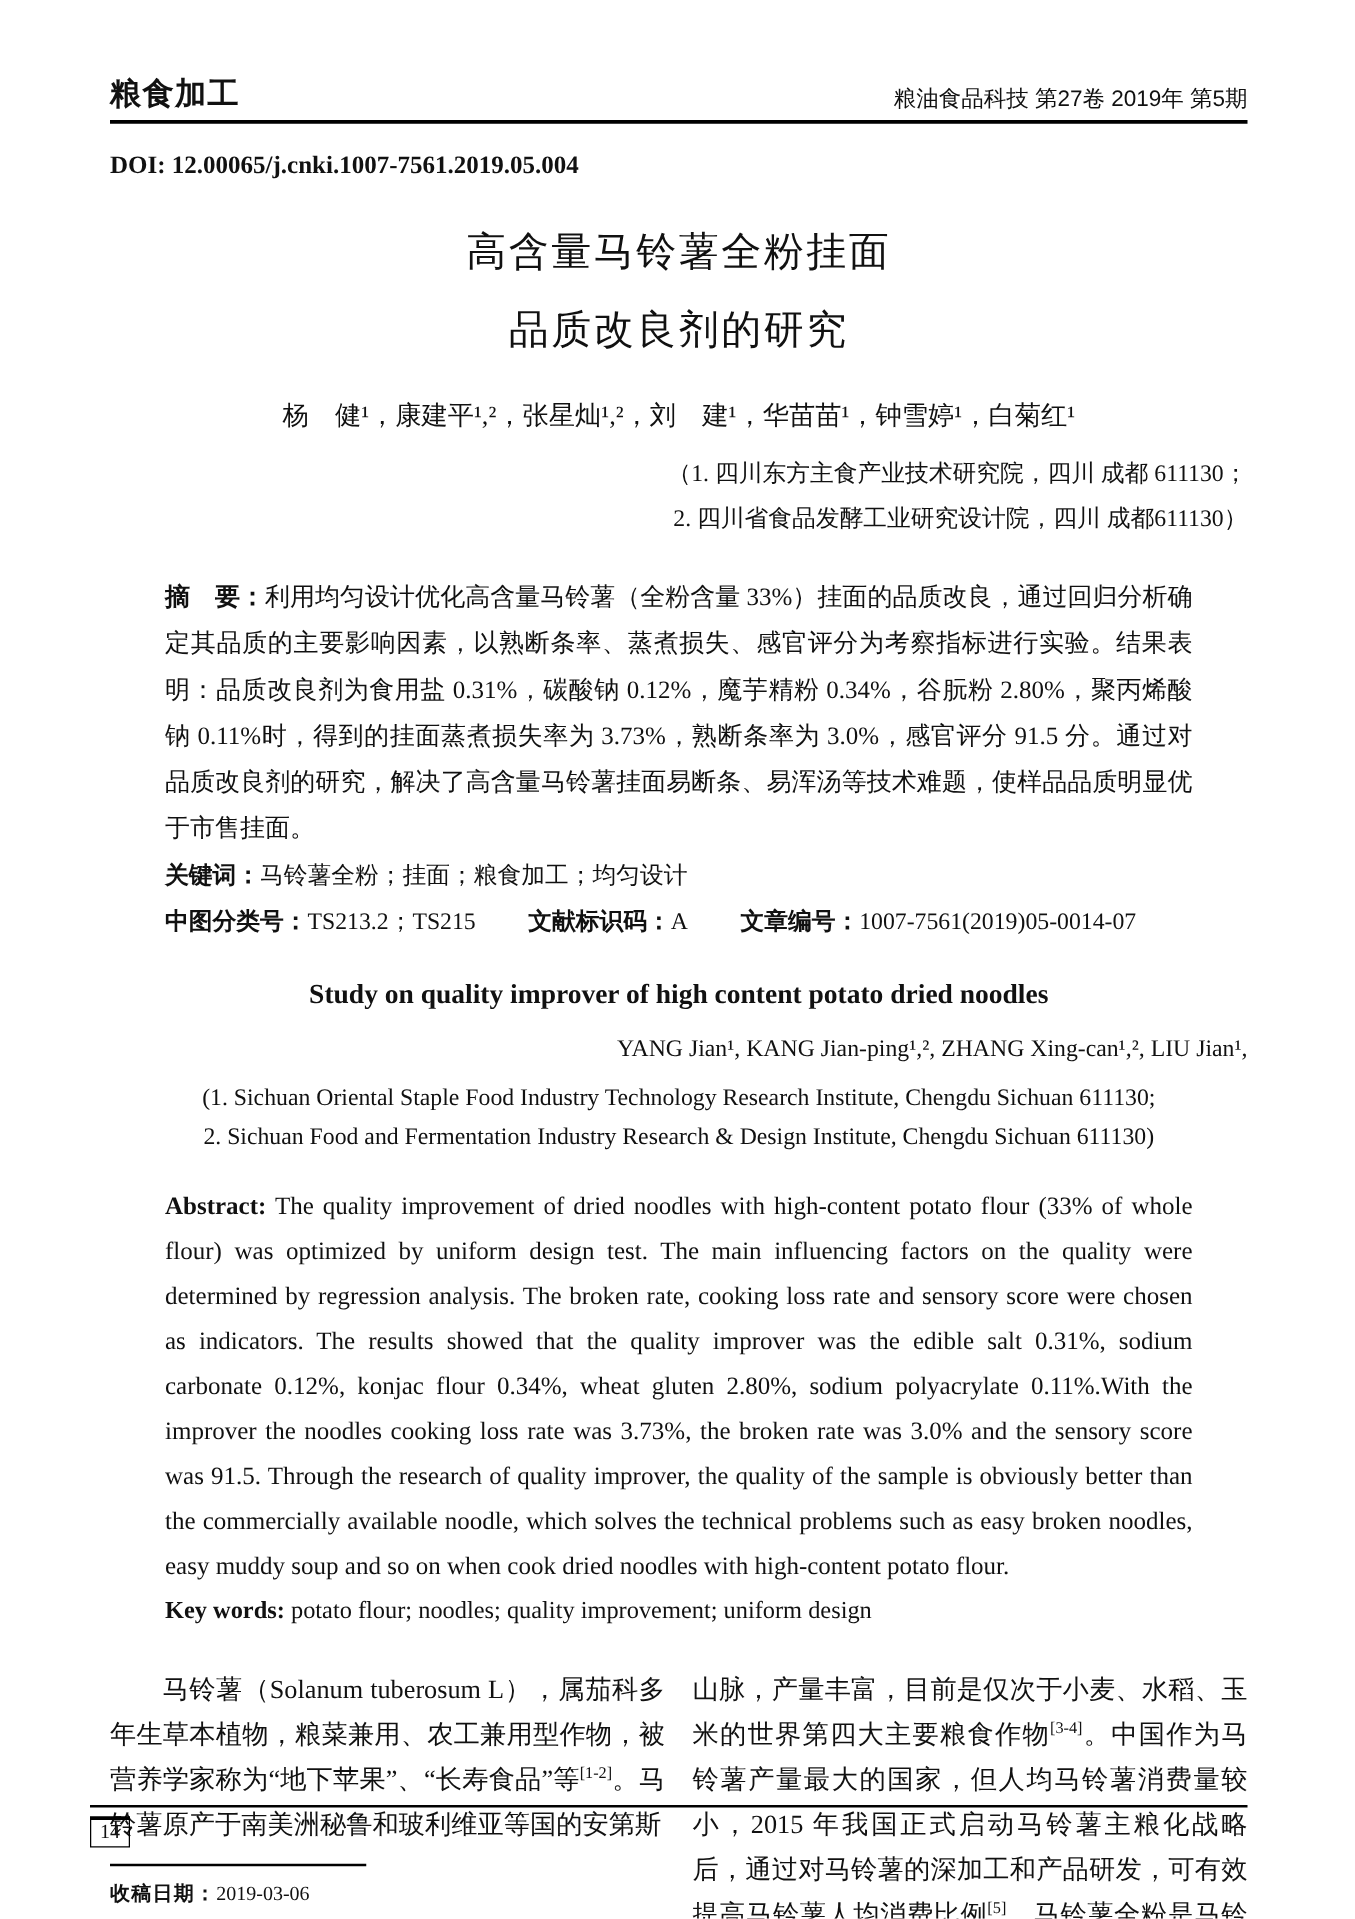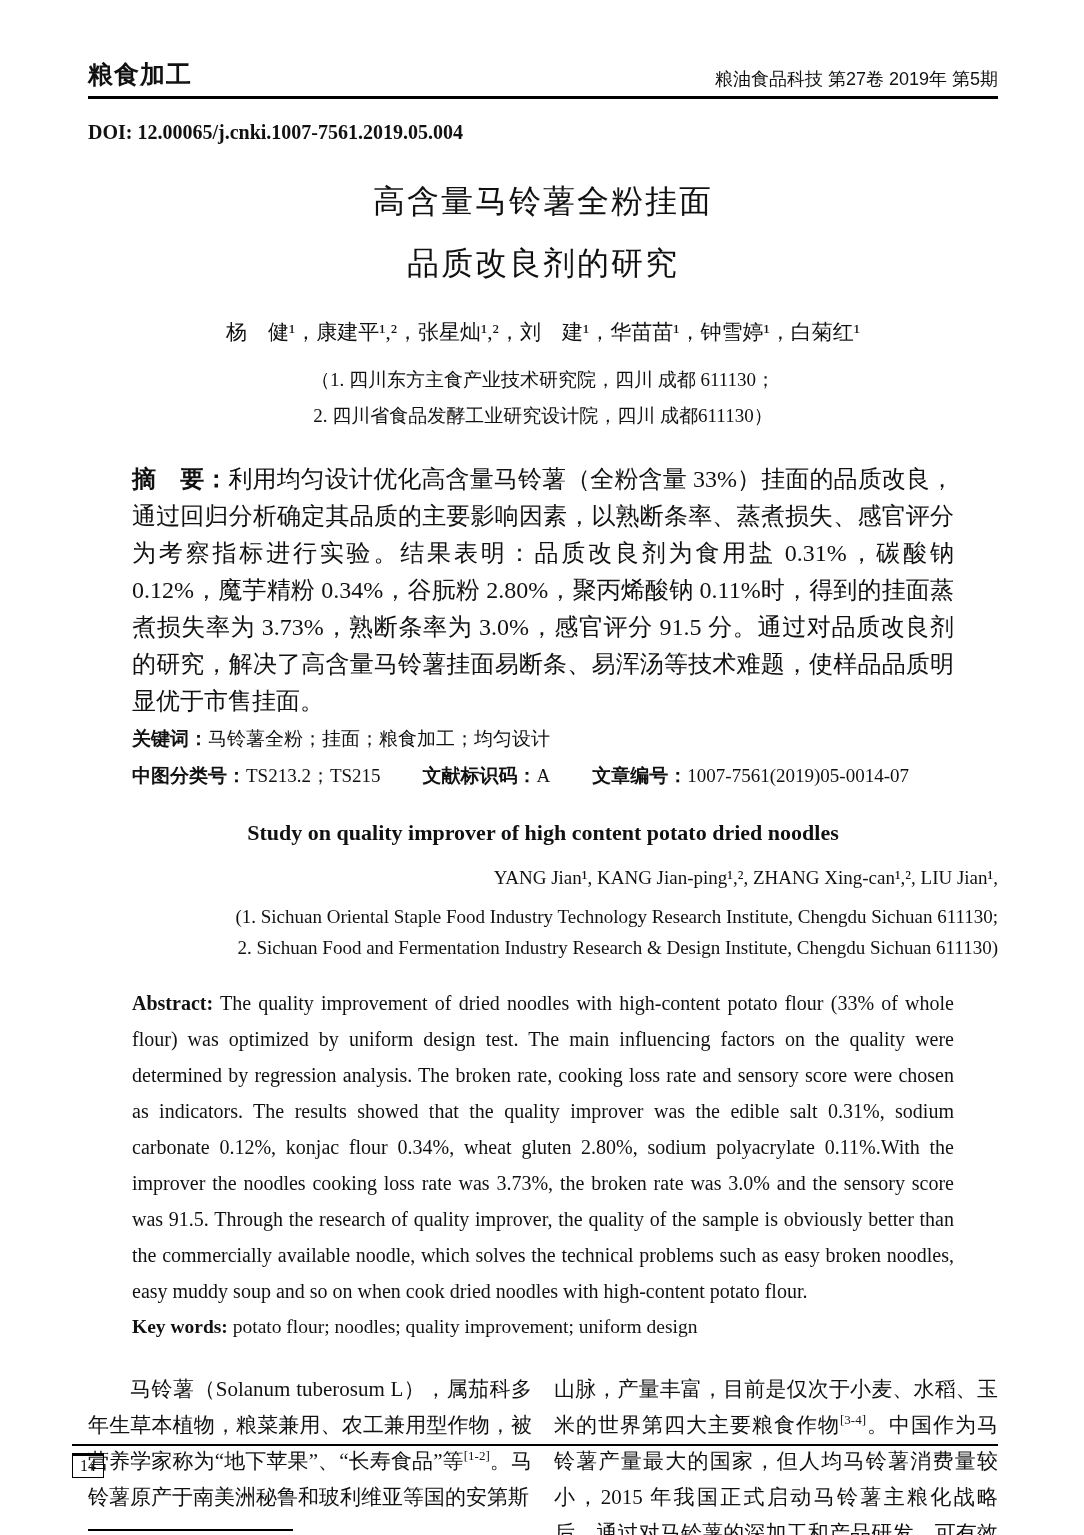--- a/index.html
+++ b/index.html
@@ -25,39 +25,39 @@
   
   .doi { margin-top:22px; font-weight:bold; font-size:20px; }
   
   .title-cn {
     margin-top:26px; text-align:center;
     font-size:32px; line-height:62px; letter-spacing:2px;
     font-weight:normal;
   }
   
   .authors-cn { margin-top:24px; text-align:center; font-size:21px; }
-  .affil-cn { margin-top:16px; text-align:center; font-size:19px; line-height:36px; }
+  .affil-cn { margin-top:16px; text-align:right; font-size:19px; line-height:36px; }
   
   .abs-cn {
     margin:26px 44px 0 44px;
-    font-size:24px; line-height:37px;
+    font-size:20px; line-height:37px;
     text-align:justify;
   }
   .lbl {
     font-family:"Liberation Sans", sans-serif;
     font-weight:bold;
   }
   .kw-cn { margin:0 44px; font-size:19px; line-height:37px; }
   .clc { margin:0 44px; font-size:19px; line-height:37px; }
   .clc-group { margin-right:42px; }
   .clc-group:last-child { margin-right:0; }
   
   .title-en { margin-top:26px; text-align:center; font-weight:bold; font-size:22px; }
   .authors-en { margin-top:16px; text-align:right; font-size:19px; line-height:31px; }
-  .affil-en { margin-top:8px; text-align:right; font-size:19px; line-height:31px; }
+  .affil-en { margin-top:8px; text-align:center; font-size:19px; line-height:31px; }
   .abs-en {
     margin:22px 44px 0 44px;
     font-size:20px; line-height:36px; text-align:justify;
   }
   .kw-en { margin:0 44px; font-size:19.5px; line-height:36px; }
   sup { font-size:0.62em; vertical-align:super; line-height:0; }
   
   .columns { display:flex; gap:22px; margin-top:26px; }
   .col { width:444px; font-size:21px; line-height:36px; text-align:justify; }
   .col p.first { text-indent:2em; }

